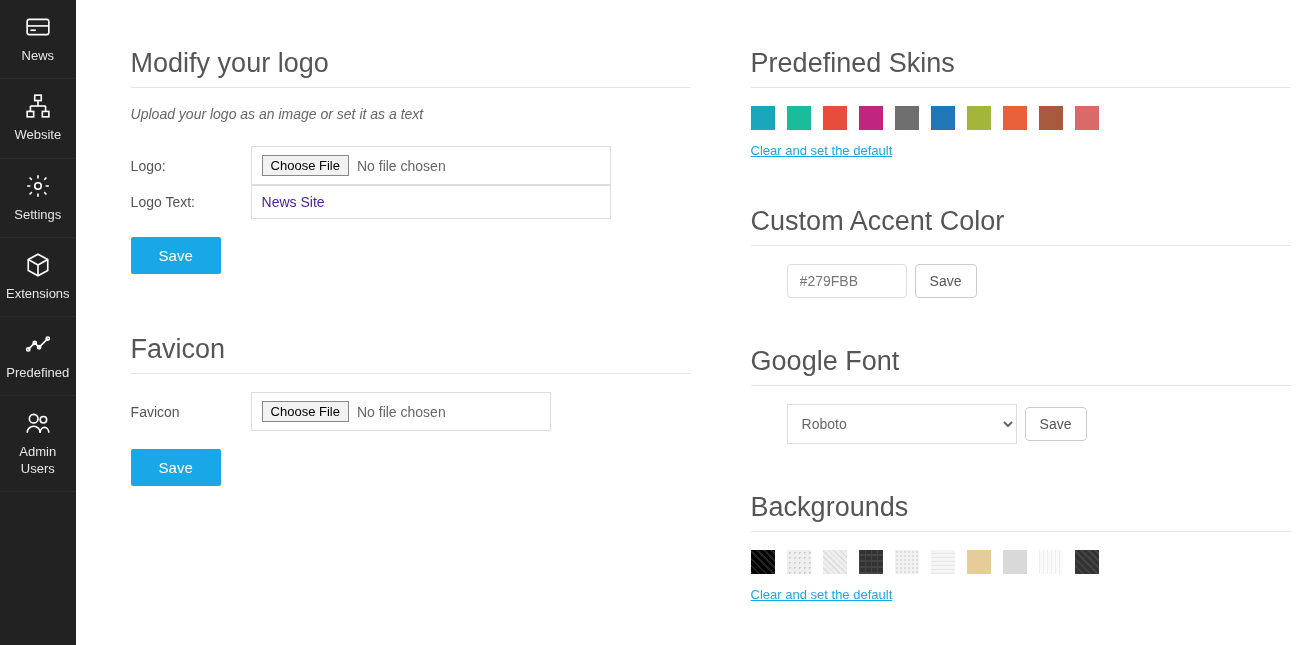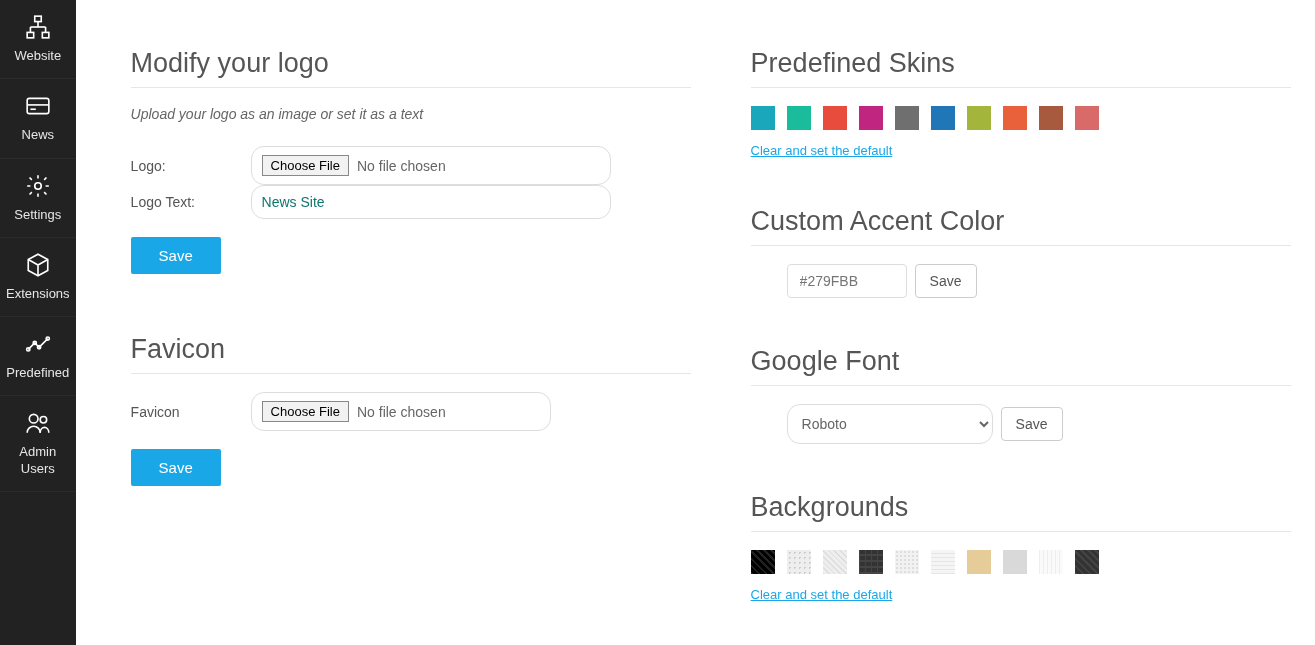--- a/index.html
+++ b/index.html
@@ -78,41 +78,41 @@
     align-items: center;
   }
   .form-row label {
     width: 120px;
     color: #555;
     font-size: 14px;
   }
   .file-input-wrap, .text-input, .select-input {
     width: 360px;
     border: 1px solid #ddd;
-    border-radius: 13px;
+    border-radius: 0;
     padding: 8px 10px;
     font-size: 14px;
     color: #666;
     background: #fff;
   }
   .file-input-wrap {
     display: flex;
     align-items: center;
     gap: 8px;
   }
   .file-btn {
     border: 1px solid #888;
     background: #f2f2f2;
     padding: 2px 8px;
     font-size: 13px;
     cursor: pointer;
   }
   .file-status { color: #666; }
 
-  .text-input { color: #0f766e; }
+  .text-input { color: #4c1d95; }
 
   .btn-primary {
     background: #1aa7e8;
     color: #fff;
     border: none;
     padding: 10px 28px;
     font-size: 15px;
     border-radius: 2px;
     cursor: pointer;
     margin-top: 18px;
@@ -129,21 +129,21 @@
 
   .inline-row { display: flex; align-items: center; gap: 8px; padding-left: 36px; }
   .small-input {
     width: 120px;
     border: 1px solid #ddd;
     border-radius: 4px;
     padding: 8px 12px;
     font-size: 14px;
     color: #888;
   }
-  .select-input { width: 206px; height: 40px; }
+  .select-input { width: 230px; height: 40px; }
 
   .swatch-row {
     display: flex;
     gap: 12px;
     margin-bottom: 12px;
   }
   .swatch {
     width: 24px;
     height: 24px;
     cursor: pointer;
@@ -164,43 +164,43 @@
 
   
   .favicon-wrap .file-input-wrap { width: 300px; }
 </style>
 </head>
 <body>
 
 <div class="app">
 
   <nav class="sidebar">
+    <div class="sidebar-item">
+      <span class="icon">
+        <svg viewBox="0 0 24 24" fill="none" stroke-width="1.5">
+            <rect x="2" y="5" width="20" height="14" rx="2"></rect>
+            <line x1="2" y1="11" x2="22" y2="11"></line>
+            <line x1="5" y1="15" x2="10" y2="15"></line>
+          </svg>
+      </span>
+      <span>News</span>
+    </div>
     <div class="sidebar-item">
       <span class="icon">
         <svg viewBox="0 0 24 24" fill="none" stroke-width="1.5">
             <rect x="9" y="2" width="6" height="5"></rect>
             <rect x="2" y="17" width="6" height="5"></rect>
             <rect x="16" y="17" width="6" height="5"></rect>
             <line x1="12" y1="7" x2="12" y2="12"></line>
             <line x1="5" y1="17" x2="5" y2="12"></line>
             <line x1="19" y1="17" x2="19" y2="12"></line>
             <line x1="5" y1="12" x2="19" y2="12"></line>
           </svg>
       </span>
       <span>Website</span>
-    </div>
-    <div class="sidebar-item">
-      <span class="icon">
-        <svg viewBox="0 0 24 24" fill="none" stroke-width="1.5">
-            <rect x="2" y="5" width="20" height="14" rx="2"></rect>
-            <line x1="2" y1="11" x2="22" y2="11"></line>
-            <line x1="5" y1="15" x2="10" y2="15"></line>
-          </svg>
-      </span>
-      <span>News</span>
     </div>
     <div class="sidebar-item">
       <span class="icon">
         <svg viewBox="0 0 24 24" fill="none" stroke-width="1.5">
             <circle cx="12" cy="12" r="3"></circle>
             <path d="M12 2v3M12 19v3M4.2 4.2l2.1 2.1M17.7 17.7l2.1 2.1M2 12h3M19 12h3M4.2 19.8l2.1-2.1M17.7 6.3l2.1-2.1"></path>
           </svg>
       </span>
       <span>Settings</span>
     </div>

